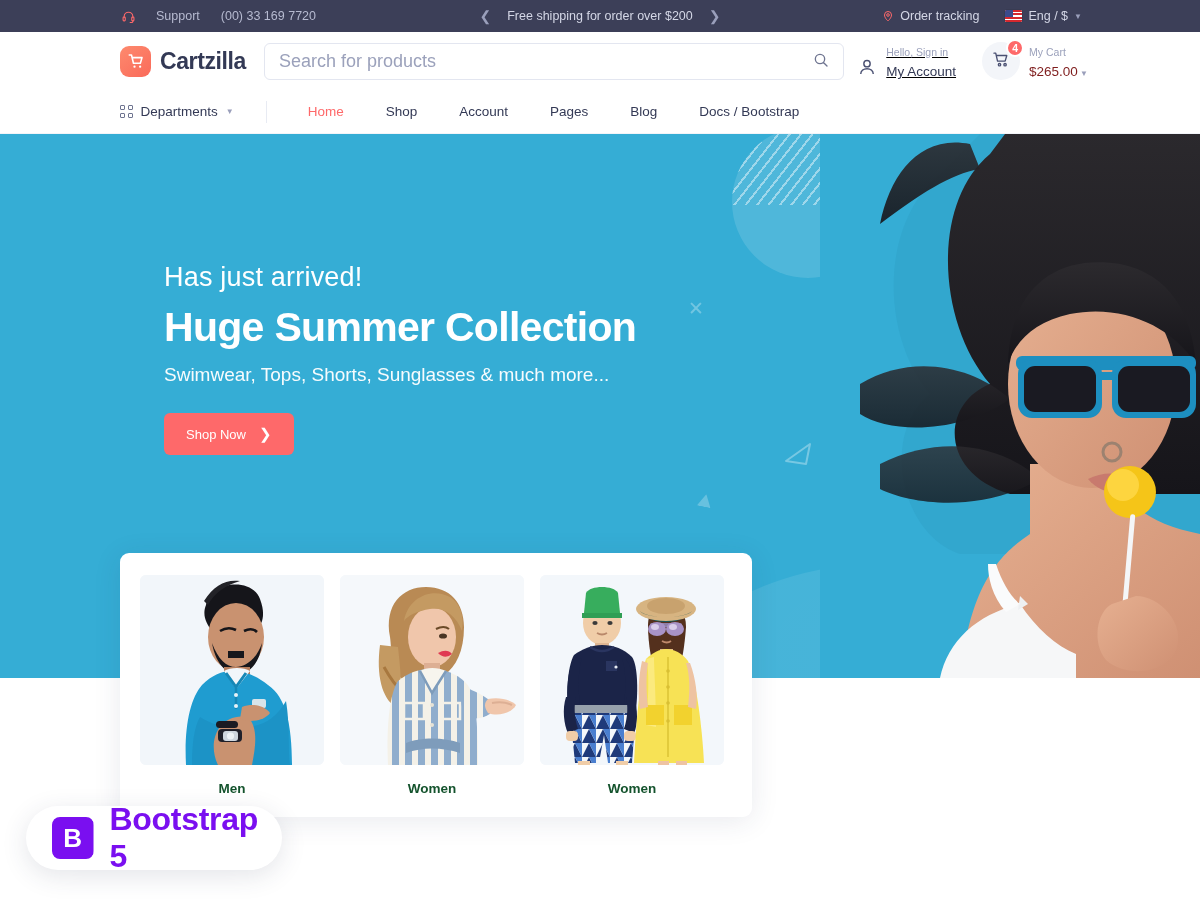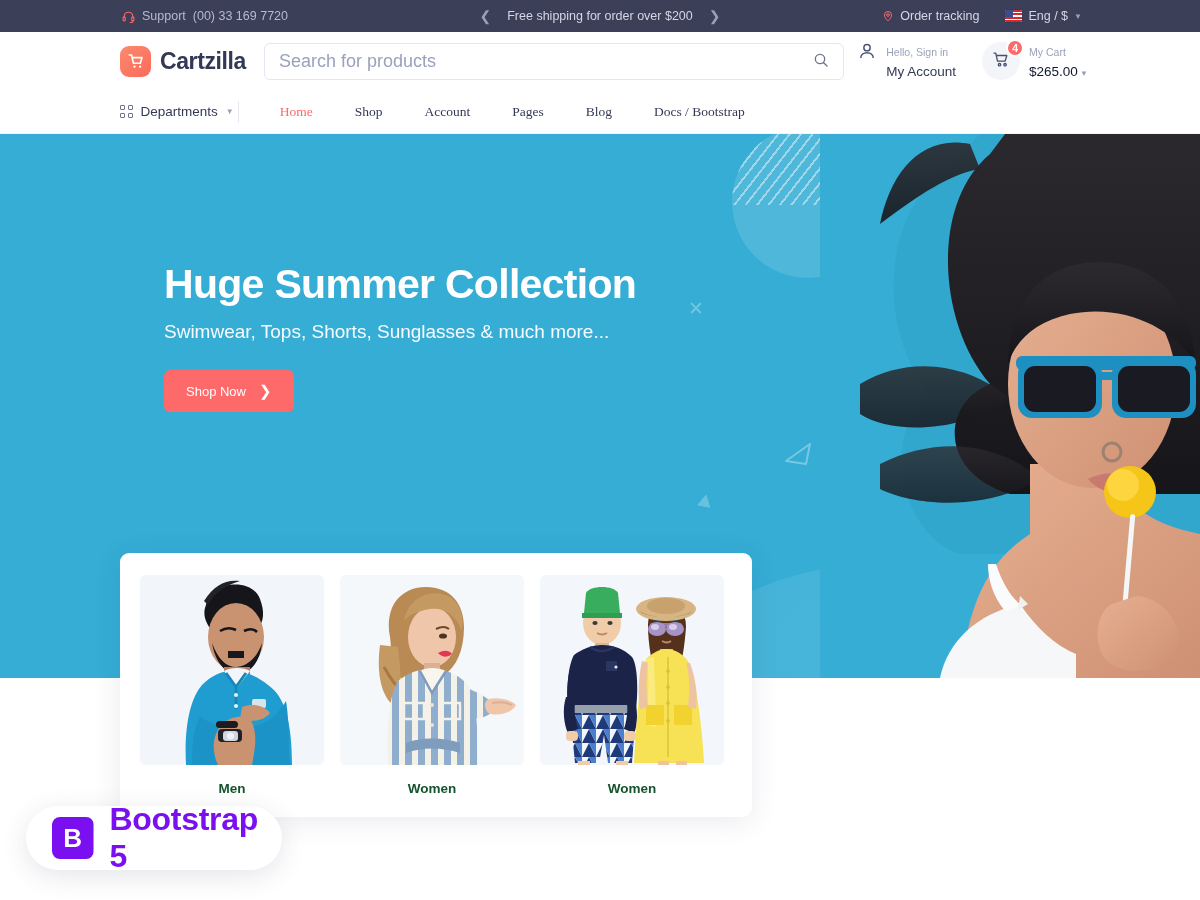--- a/index.html
+++ b/index.html
@@ -11,21 +11,21 @@
 
   
   .topbar {
     height: 32px; background: #3c3f58;
     display: flex; align-items: center;
     font-size: 12.5px; color: #b6bad0;
     position: relative;
   }
   .topbar-left {
     position: absolute; left: 122px;
-    display: flex; align-items: center; gap: 7px;
+    display: flex; align-items: center; gap: 21px;
   }
   .topbar-center {
     position: absolute; left: 50%; transform: translateX(-50%);
     display: flex; align-items: center; gap: 16px;
     color: #d4d7e6; font-size: 12.5px;
   }
   .topbar-right {
     position: absolute; right: 118px;
     display: flex; align-items: center; gap: 26px;
     color: #d4d7e6;
@@ -83,66 +83,67 @@
   .searchbar input::placeholder { color: #9ba1bb; }
   .search-btn {
     background: none; border: none; cursor: pointer;
     display: flex; align-items: center; padding: 0;
   }
   .acct-area {
     position: absolute; right: 112px;
     display: flex; align-items: center; gap: 0;
   }
   .account-link {
-    display: flex; align-items: flex-start; gap: 9px; cursor: pointer;
+    display: flex; align-items: flex-end; gap: 9px; cursor: pointer;
     margin-right: 26px;
+    text-decoration: underline;
   }
   .acct-lines { line-height: 1.25; }
   .acct-hello { font-size: 10.5px; color: #9ba1bb; }
   .acct-name { font-size: 13.5px; color: #333955; font-weight: 500; }
   .cart-link { display: flex; align-items: center; gap: 9px; cursor: pointer; }
   .cart-circle {
     width: 38px; height: 38px; border-radius: 50%;
     background: #f3f5f9; position: relative;
     display: flex; align-items: center; justify-content: center;
   }
   .cart-badge {
     position: absolute; top: -3px; right: -4px;
     min-width: 18px; height: 18px; padding: 0 4px;
     border-radius: 9px; background: #fe696a; color: #fff;
     font-size: 10.5px; font-weight: bold;
     display: flex; align-items: center; justify-content: center;
     border: 2px solid #fff;
   }
   .cart-lines { line-height: 1.25; }
   .cart-label { font-size: 10.5px; color: #9ba1bb; }
-  .cart-total { font-size: 13.5px; color: #0f172a; font-weight: 500; margin-top: 39px; }
+  .cart-total { font-size: 13.5px; color: #7f1d1d; font-weight: 500; margin-top: 39px; }
 
   
   .navbar {
     height: 44px; background: #fff;
     display: flex; align-items: center; position: relative;
     border-bottom: 1px solid #f2f4f9;
   }
   .nav-inner {
     position: absolute; left: 120px;
     display: flex; align-items: center; height: 100%;
   }
   .departments {
     display: flex; align-items: center; gap: 8px;
     font-size: 13.5px; color: #333955; cursor: pointer;
-    padding-right: 4px; margin-right: 20px;
+    padding-right: 32px; margin-right: 20px;
     border-right: 1px solid #e8ebf3; height: 22px;
   }
   .grid-icon {
     display: grid; grid-template-columns: 5px 5px;
     grid-template-rows: 5px 5px; gap: 2.5px;
   }
   .grid-icon i { border: 1.3px solid #6e7490; border-radius: 1px; display: block; }
-  .nav-links { display: flex; align-items: flex-start; gap: 0; font-family: Liberation Serif, serif; }
+  .nav-links { display: flex; align-items: flex-start; gap: 0; }
   .nav-link {
     font-size: 13.5px; color: #333955; cursor: pointer;
     padding: 0 21px; text-decoration: none;
   }
   .nav-link.active { color: #fe696a; }
 
   
   .hero {
     position: relative; height: 544px; overflow: hidden;
     background: #35adD5;
@@ -456,20 +457,21 @@
         <path d="M292 470 C276 478 272 510 286 526 C306 544 346 540 356 516 C366 490 340 462 316 462 Z" fill="url(#skin)"></path>
 
         <path d="M200 470 C216 494 236 512 256 520 L256 544 L120 544 C128 506 158 480 200 470 Z" fill="#f6f7f8"></path>
         <path d="M200 462 L208 470 L198 476 Z" fill="#eef0f2"></path>
         <path d="M176 430 C182 448 190 462 200 470 L186 478 C172 462 168 444 168 430 Z" fill="#fafbfc"></path>
       </g>
     </svg>
   </div>
 
   <div class="hero-content">
+    <div class="hero-kicker">Has just arrived!</div>
     <div class="hero-title">Huge Summer Collection</div>
     <div class="hero-sub">Swimwear, Tops, Shorts, Sunglasses &amp; much more...</div>
     <button class="shop-btn">
       <span>Shop Now</span>
       <span class="arw">❯</span>
     </button>
   </div>
 </div>
 
 <div class="cat-card">

